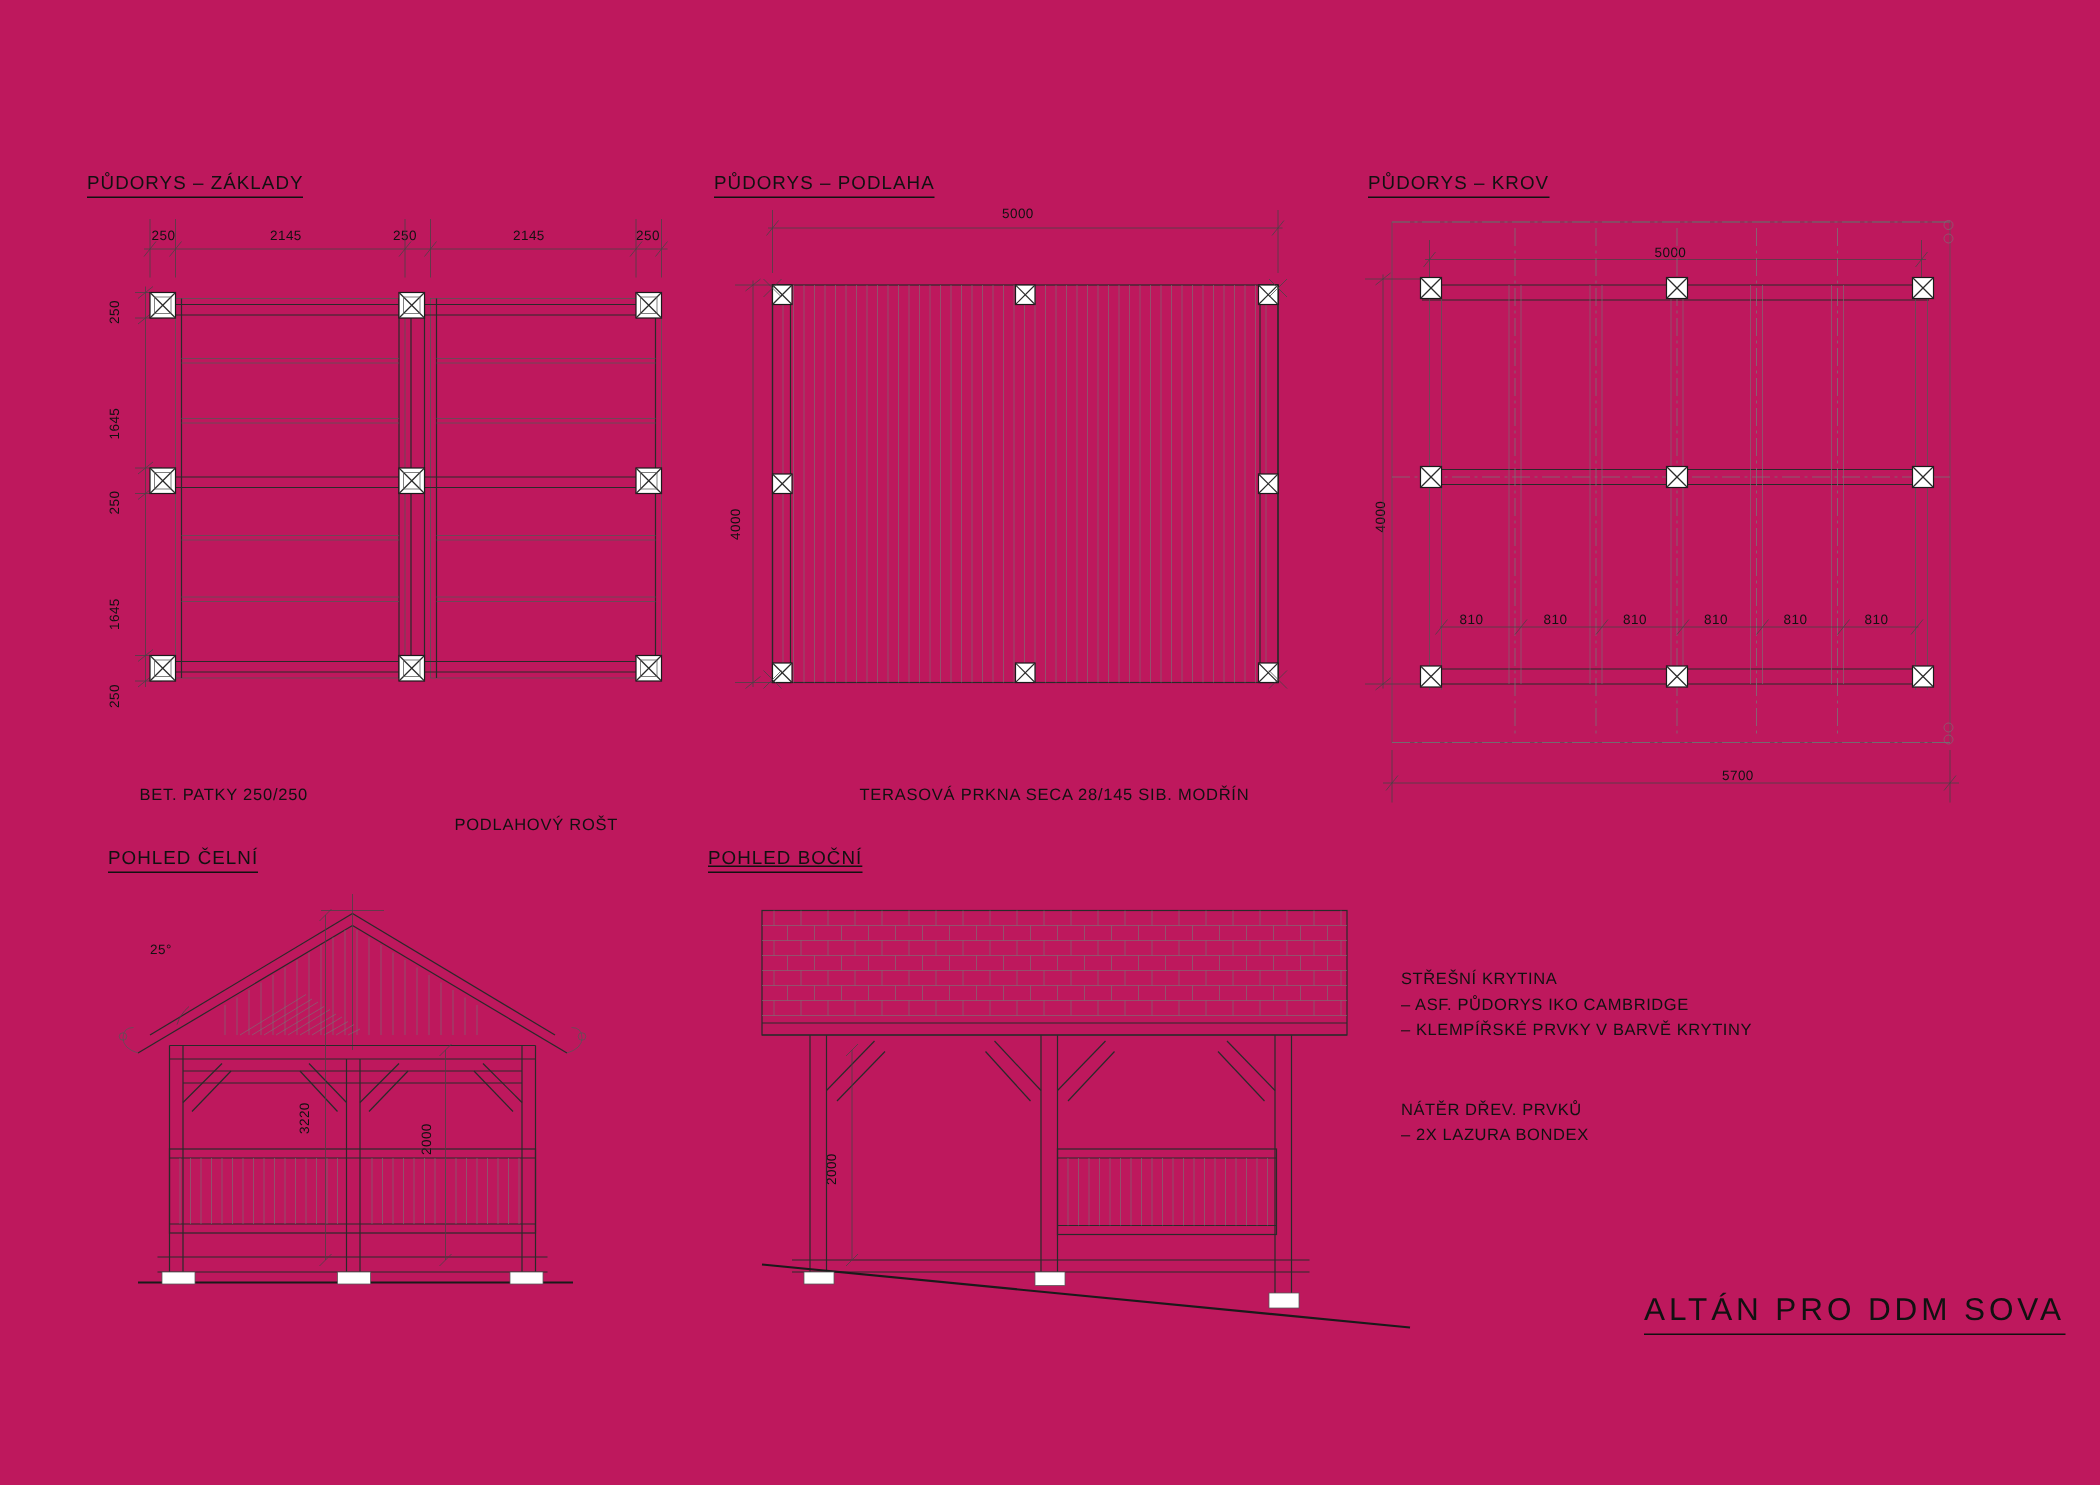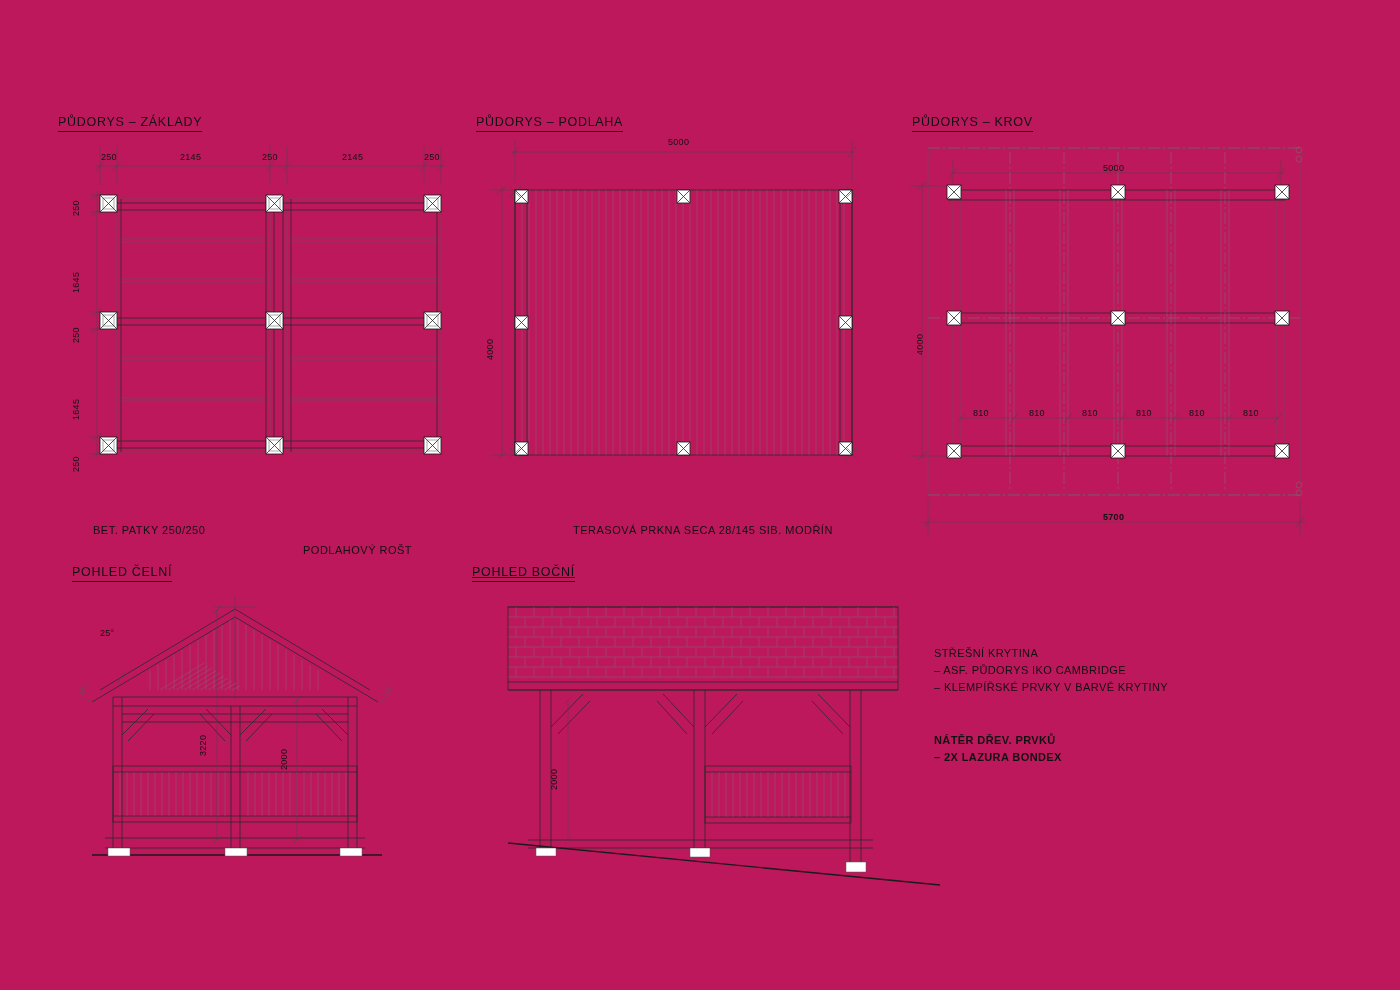--- a/index.html
+++ b/index.html
@@ -88,44 +88,45 @@
 
   <div class="caption" style="left:93px; top:480px;">BET. PATKY 250/250</div>
   <div class="caption" style="left:303px; top:500px;text-align:right;">PODLAHOVÝ ROŠT</div>
   <div class="caption" style="left:573px; top:480px;">TERASOVÁ PRKNA SECA 28/145 SIB. MODŘÍN</div>
 
   <div class="noteblock" style="left:934px; top:626px;">
     <div>STŘEŠNÍ KRYTINA</div>
     <div>– ASF. PŮDORYS IKO CAMBRIDGE</div>
     <div>– KLEMPÍŘSKÉ PRVKY V BARVĚ KRYTINY</div>
   </div>
-  <div class="noteblock" style="left:934px; top:713px;font-weight:bold;">
+  <div class="noteblock" style="left:934px; top:713px;">
     <div>NÁTĚR DŘEV. PRVKŮ</div>
     <div>– 2X LAZURA BONDEX</div>
   </div>
 
+  <div class="signature" style="left:1096px; top:862px;">ALTÁN PRO DDM SOVA</div>
 
   <div class="dimtext" style="left:101px; top:152px;">250</div>
   <div class="dimtext" style="left:180px; top:152px;">2145</div>
   <div class="dimtext" style="left:262px; top:152px;">250</div>
   <div class="dimtext" style="left:342px; top:152px;">2145</div>
   <div class="dimtext" style="left:424px; top:152px;">250</div>
 
   <div class="dimtext vert" style="left:81px; top:206px;">250</div>
   <div class="dimtext vert" style="left:81px; top:283px;">1645</div>
   <div class="dimtext vert" style="left:81px; top:333px;">250</div>
   <div class="dimtext vert" style="left:81px; top:410px;">1645</div>
   <div class="dimtext vert" style="left:81px; top:462px;">250</div>
 
   <div class="dimtext" style="left:668px; top:137px;">5000</div>
   <div class="dimtext vert" style="left:495px; top:350px;">4000</div>
 
   <div class="dimtext" style="left:1103px; top:163px;">5000</div>
   <div class="dimtext vert" style="left:925px; top:345px;">4000</div>
-  <div class="dimtext" style="left:1103px; top:512px;font-weight:bold;">5700</div>
+  <div class="dimtext" style="left:1148px; top:512px;">5700</div>
   <div class="dimtext" style="left:973px; top:408px;">810</div>
   <div class="dimtext" style="left:1029px; top:408px;">810</div>
   <div class="dimtext" style="left:1082px; top:408px;">810</div>
   <div class="dimtext" style="left:1136px; top:408px;">810</div>
   <div class="dimtext" style="left:1189px; top:408px;">810</div>
   <div class="dimtext" style="left:1243px; top:408px;">810</div>
 
   <div class="dimtext" style="left:100px; top:628px;">25°</div>
   <div class="dimtext vert" style="left:208px; top:746px;">3220</div>
   <div class="dimtext vert" style="left:289px; top:760px;">2000</div>

